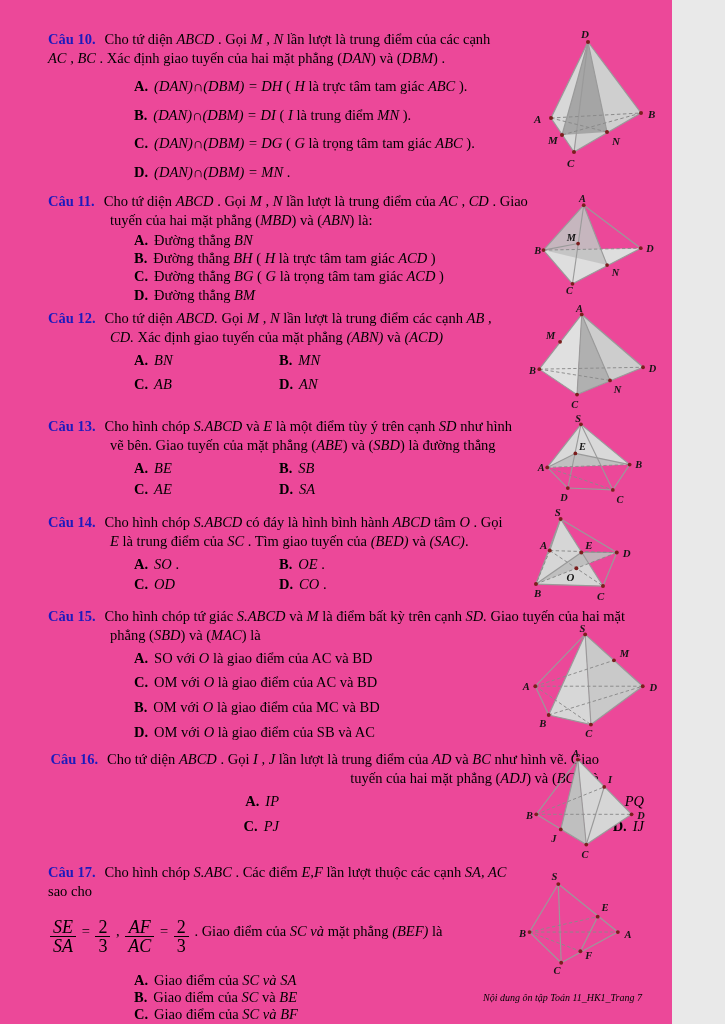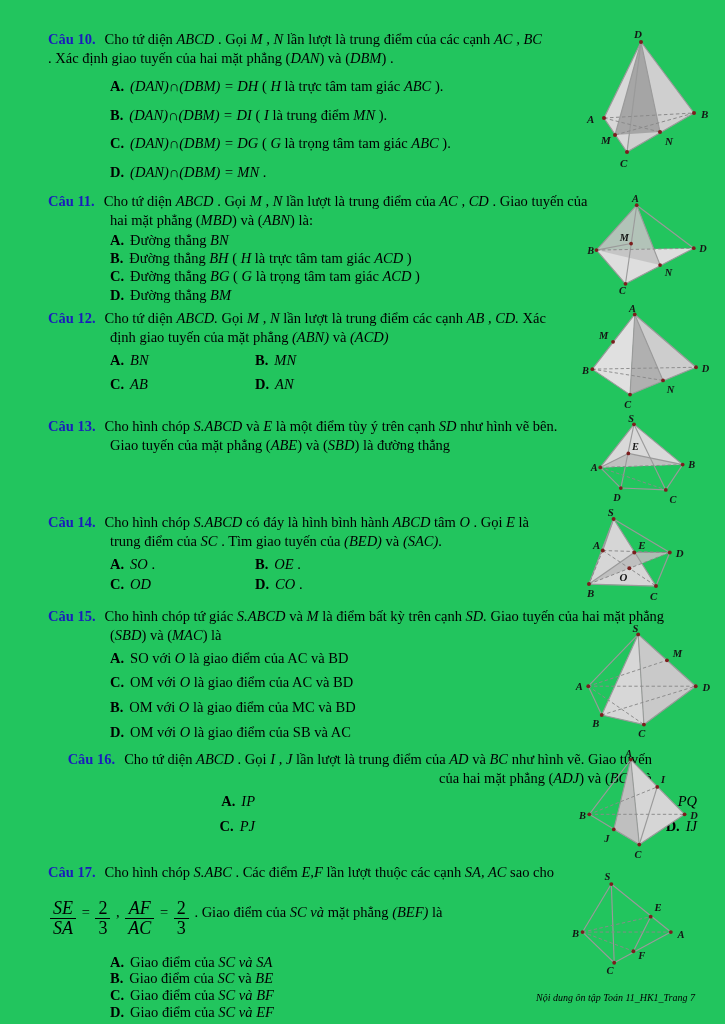--- a/index.html
+++ b/index.html
@@ -1,25 +1,25 @@
 <!DOCTYPE html>
 <html><head>
 <meta charset="utf-8">
 <style>
   html,body{margin:0;padding:0;background:#e9e9e9;}
-  .sheet{position:relative;width:725px;height:1024px;background:#22c55e;overflow:hidden;
+  .sheet{position:relative;width:672px;height:1024px;background:#ec4899;overflow:hidden;
          font-family:"Liberation Serif","DejaVu Serif",serif;font-size:14.5px;color:#000;line-height:1.3;}
   .page{box-sizing:border-box;position:relative;height:100%;padding:30px 28px 0 48px;}
   .q{position:relative;}
   .qt{margin:0;}
   .qlabel{color:#1b1bbd;font-weight:bold;margin-right:9px;}
   .it{font-style:italic;}
   .hang{padding-left:62px;text-indent:-62px;}
   .opt b{margin-right:6px;}
-  .opts{margin-left:62px;}
+  .opts{margin-left:86px;}
   .opts p{margin:0;}
   .list.loose{margin-top:9px;}
   .list.loose .opt{margin-bottom:10px;}
   .list.tight{margin-top:1px;line-height:1.26;}
   .list.mid{margin-top:4px;}
   .list.mid .opt{margin-bottom:6px;}
   .list.xtight{margin-top:2px;line-height:1.16;}
   .grid2{display:grid;grid-template-columns:145px auto;margin-top:4px;}
   .p25 .opt{margin-bottom:6px;}
   .p22 .opt{margin-bottom:3px;}
@@ -157,20 +157,26 @@
             <text x="19" y="40" class="figlbl">M</text>
             <text x="1" y="77" class="figlbl">B</text>
             <text x="46" y="113" class="figlbl">C</text>
             <text x="91" y="97" class="figlbl">N</text>
             <text x="128" y="75" class="figlbl">D</text>
           </svg></div>
   </section>
 
   <section class="q" id="q13">
     <p class="qt hang"><b class="qlabel">Câu 13.</b><span class="rich"><span>Cho hình chóp </span><span class="it">S.ABCD</span><span> và </span><span class="it">E</span><span> là một điểm tùy ý trên cạnh </span><span class="it">SD</span><span> như hình vẽ bên. Giao tuyến của mặt phẳng (</span><span class="it">ABE</span><span>) và (</span><span class="it">SBD</span><span>) là đường thẳng</span></span></p>
+    <div class="opts grid2 p22">
+      <p class="opt"><b>A.</b><span><span class="it">BE</span></span></p>
+      <p class="opt"><b>B.</b><span><span class="it">SB</span></span></p>
+      <p class="opt"><b>C.</b><span><span class="it">AE</span></span></p>
+      <p class="opt"><b>D.</b><span><span class="it">SA</span></span></p>
+    </div>
     <div class="fig fig13"><svg viewBox="0 0 126 102" width="100%" height="100%">
             <polygon points="48,14 12,60 100,57" fill="#d9d9d9"></polygon>
             <polygon points="12,60 42,45 100,57" fill="#bcbcbc" fill-opacity="0.9"></polygon>
             <line x1="48" y1="14" x2="12" y2="60" stroke="#9a9a9a" stroke-width="1.2"></line>
             <line x1="48" y1="14" x2="100" y2="57" stroke="#9a9a9a" stroke-width="1.2"></line>
             <line x1="48" y1="14" x2="34" y2="82" stroke="#9a9a9a" stroke-width="1.2"></line>
             <line x1="48" y1="14" x2="82" y2="84" stroke="#9a9a9a" stroke-width="1.2"></line>
             <line x1="12" y1="60" x2="34" y2="82" stroke="#9a9a9a" stroke-width="1.2"></line>
             <line x1="34" y1="82" x2="82" y2="84" stroke="#9a9a9a" stroke-width="1.2"></line>
             <line x1="82" y1="84" x2="100" y2="57" stroke="#9a9a9a" stroke-width="1.2"></line>

